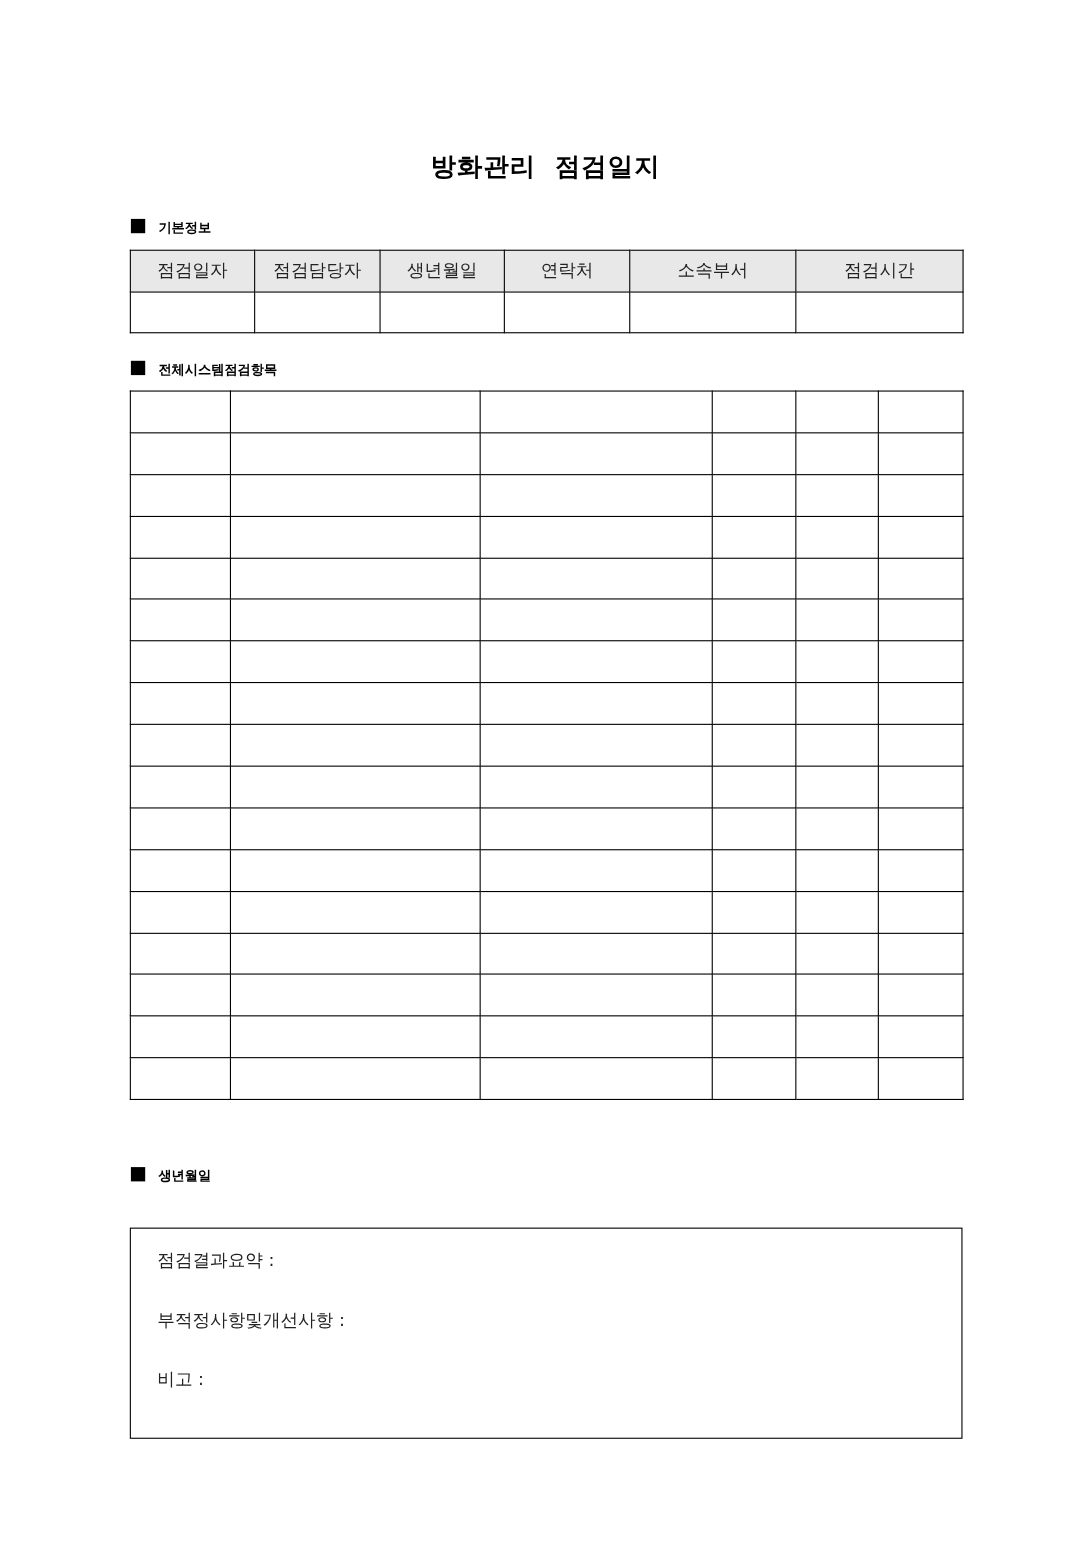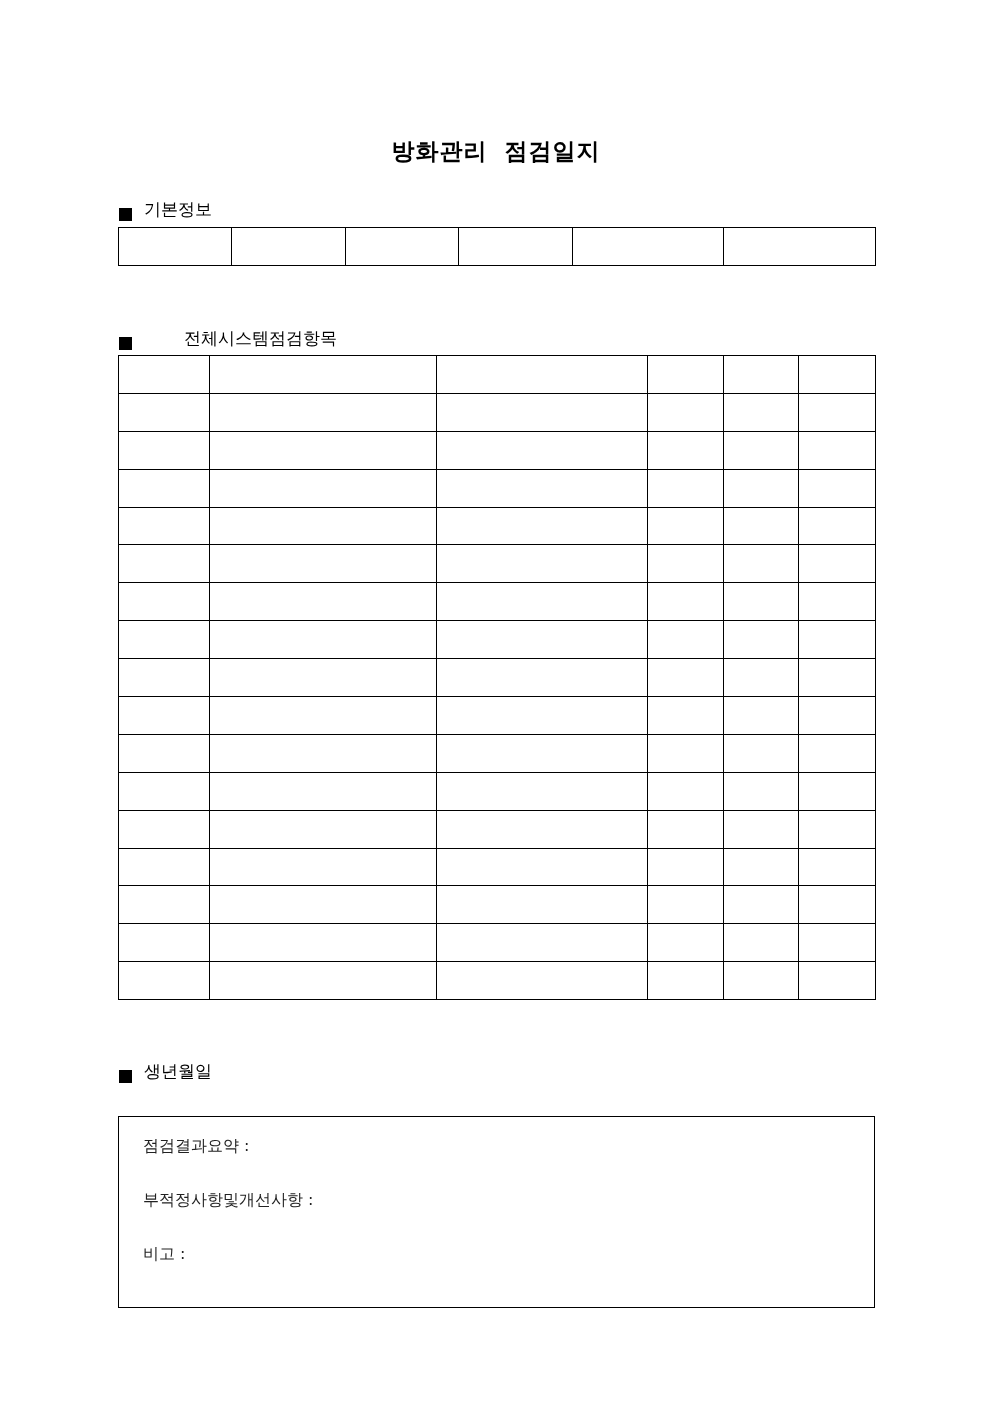--- a/index.html
+++ b/index.html
@@ -4,22 +4,22 @@
   <style>
     * { box-sizing: border-box; margin: 0; padding: 0; }
     html, body { width: 992px; height: 1403px; background: #ffffff; }
     body { position: relative; font-family: "DejaVu Sans", "Liberation Sans", sans-serif; color: #000; }
 
     .title {
       position: absolute; left: 0; top: 136px; width: 992px; text-align: center;
       font-size: 23px; font-weight: bold; letter-spacing: 1px; word-spacing: 8px;
     }
     .section-heading {
-      position: absolute; left: 119px; font-size: 17px; font-weight: normal;
-      display: flex; align-items: flex-end; height: 22px;
+      position: absolute; left: 119px; font-size: 12px; font-weight: bold;
+      display: flex; align-items: flex-start; height: 22px;
     }
     .section-heading .square {
       display: inline-block; width: 13px; height: 13px; background: #000; margin-right: 12px;
     }
 
     table.grid {
       position: absolute; left: 118px; border-collapse: collapse; table-layout: fixed;
     }
     table.grid td, table.grid th {
       border: 1.5px solid #000; font-weight: normal; font-size: 16px; text-align: center;
@@ -54,32 +54,40 @@
 <table class="grid" id="basic-table">
   <colgroup>
     <col style="width:113px">
       <col style="width:114px">
       <col style="width:113px">
     <col style="width:114px">
       <col style="width:151px">
       <col style="width:152px">
   </colgroup>
   <tbody>
+      <tr>
+    <th>점검일자</th>
+    <th>점검담당자</th>
+    <th>생년월일</th>
+    <th>연락처</th>
+    <th>소속부서</th>
+    <th>점검시간</th>
+  </tr>
   <tr>
     <td></td>
     <td></td>
     <td></td>
     <td></td>
     <td></td>
     <td></td>
   </tr>
 </tbody>
   </table>
 
-<div class="section-heading" style="top:328px;gap:40px;">
+<div class="section-heading" style="top:328px;">
   <span class="square"></span>
   <span>전체시스템점검항목</span>
 </div>
 
 <table class="grid" id="system-table">
   <colgroup>
     <col style="width:91px">
       <col style="width:227px">
       <col style="width:211px">
     <col style="width:76px">

